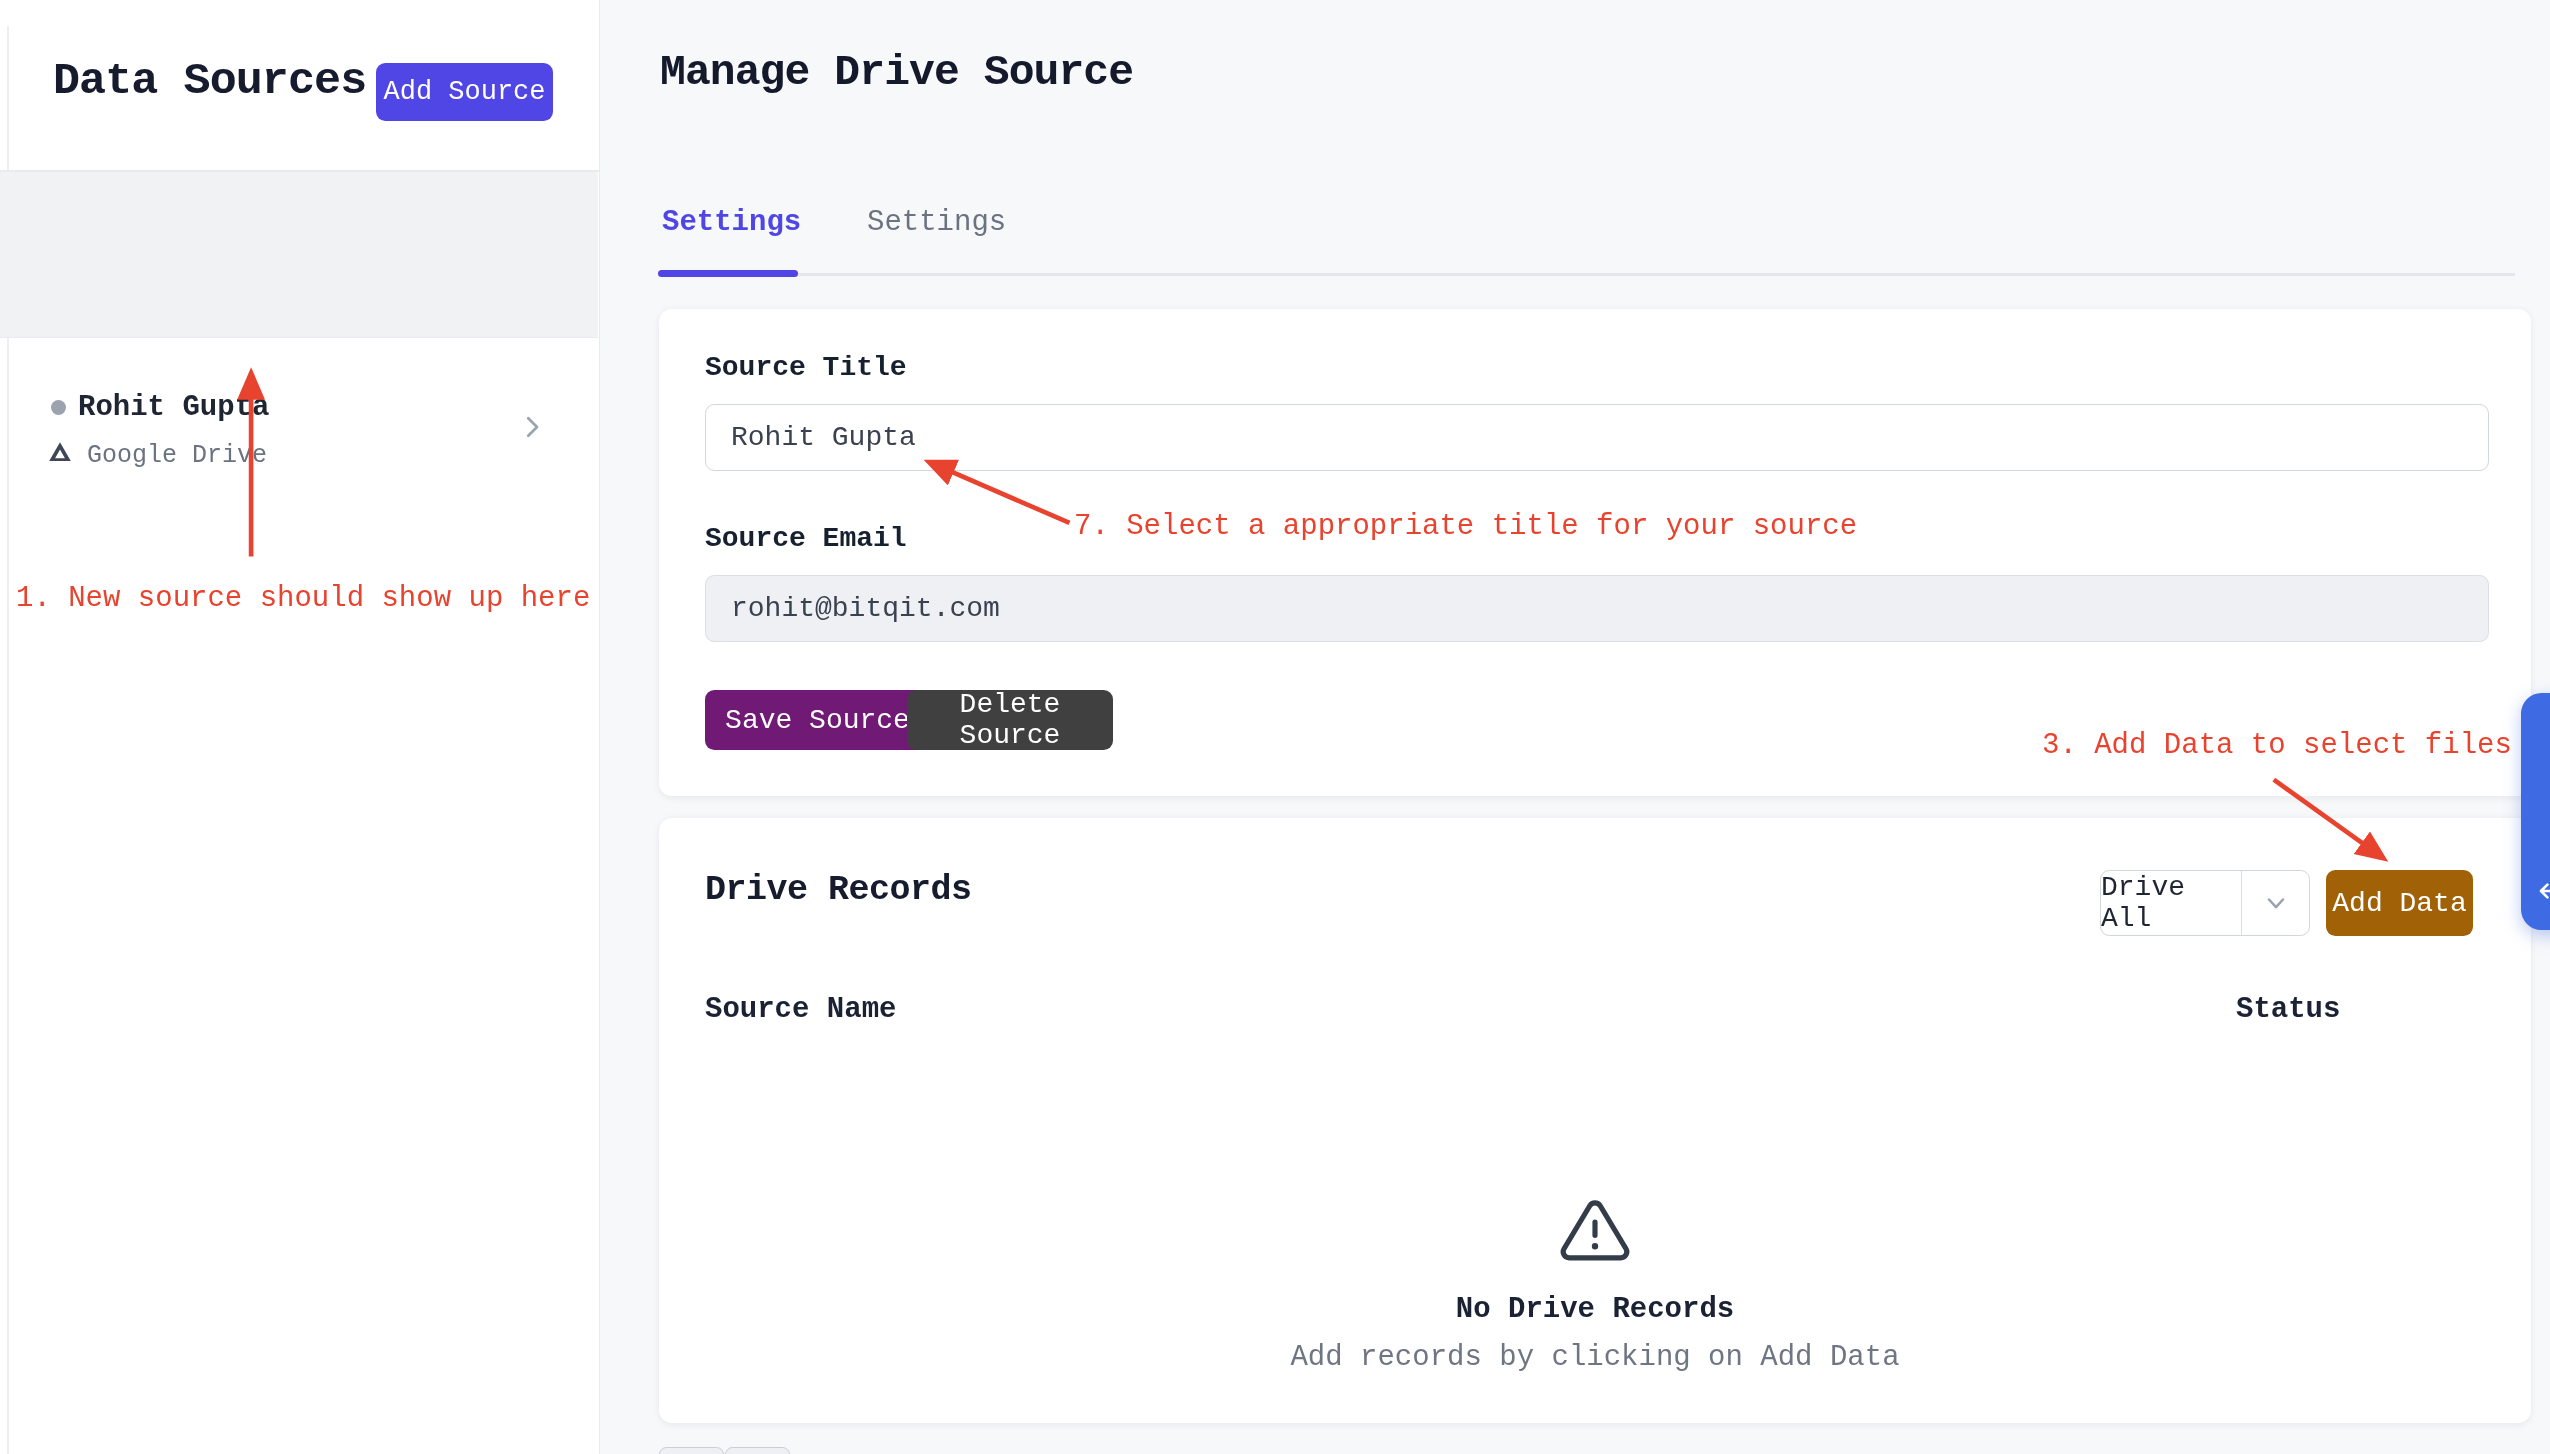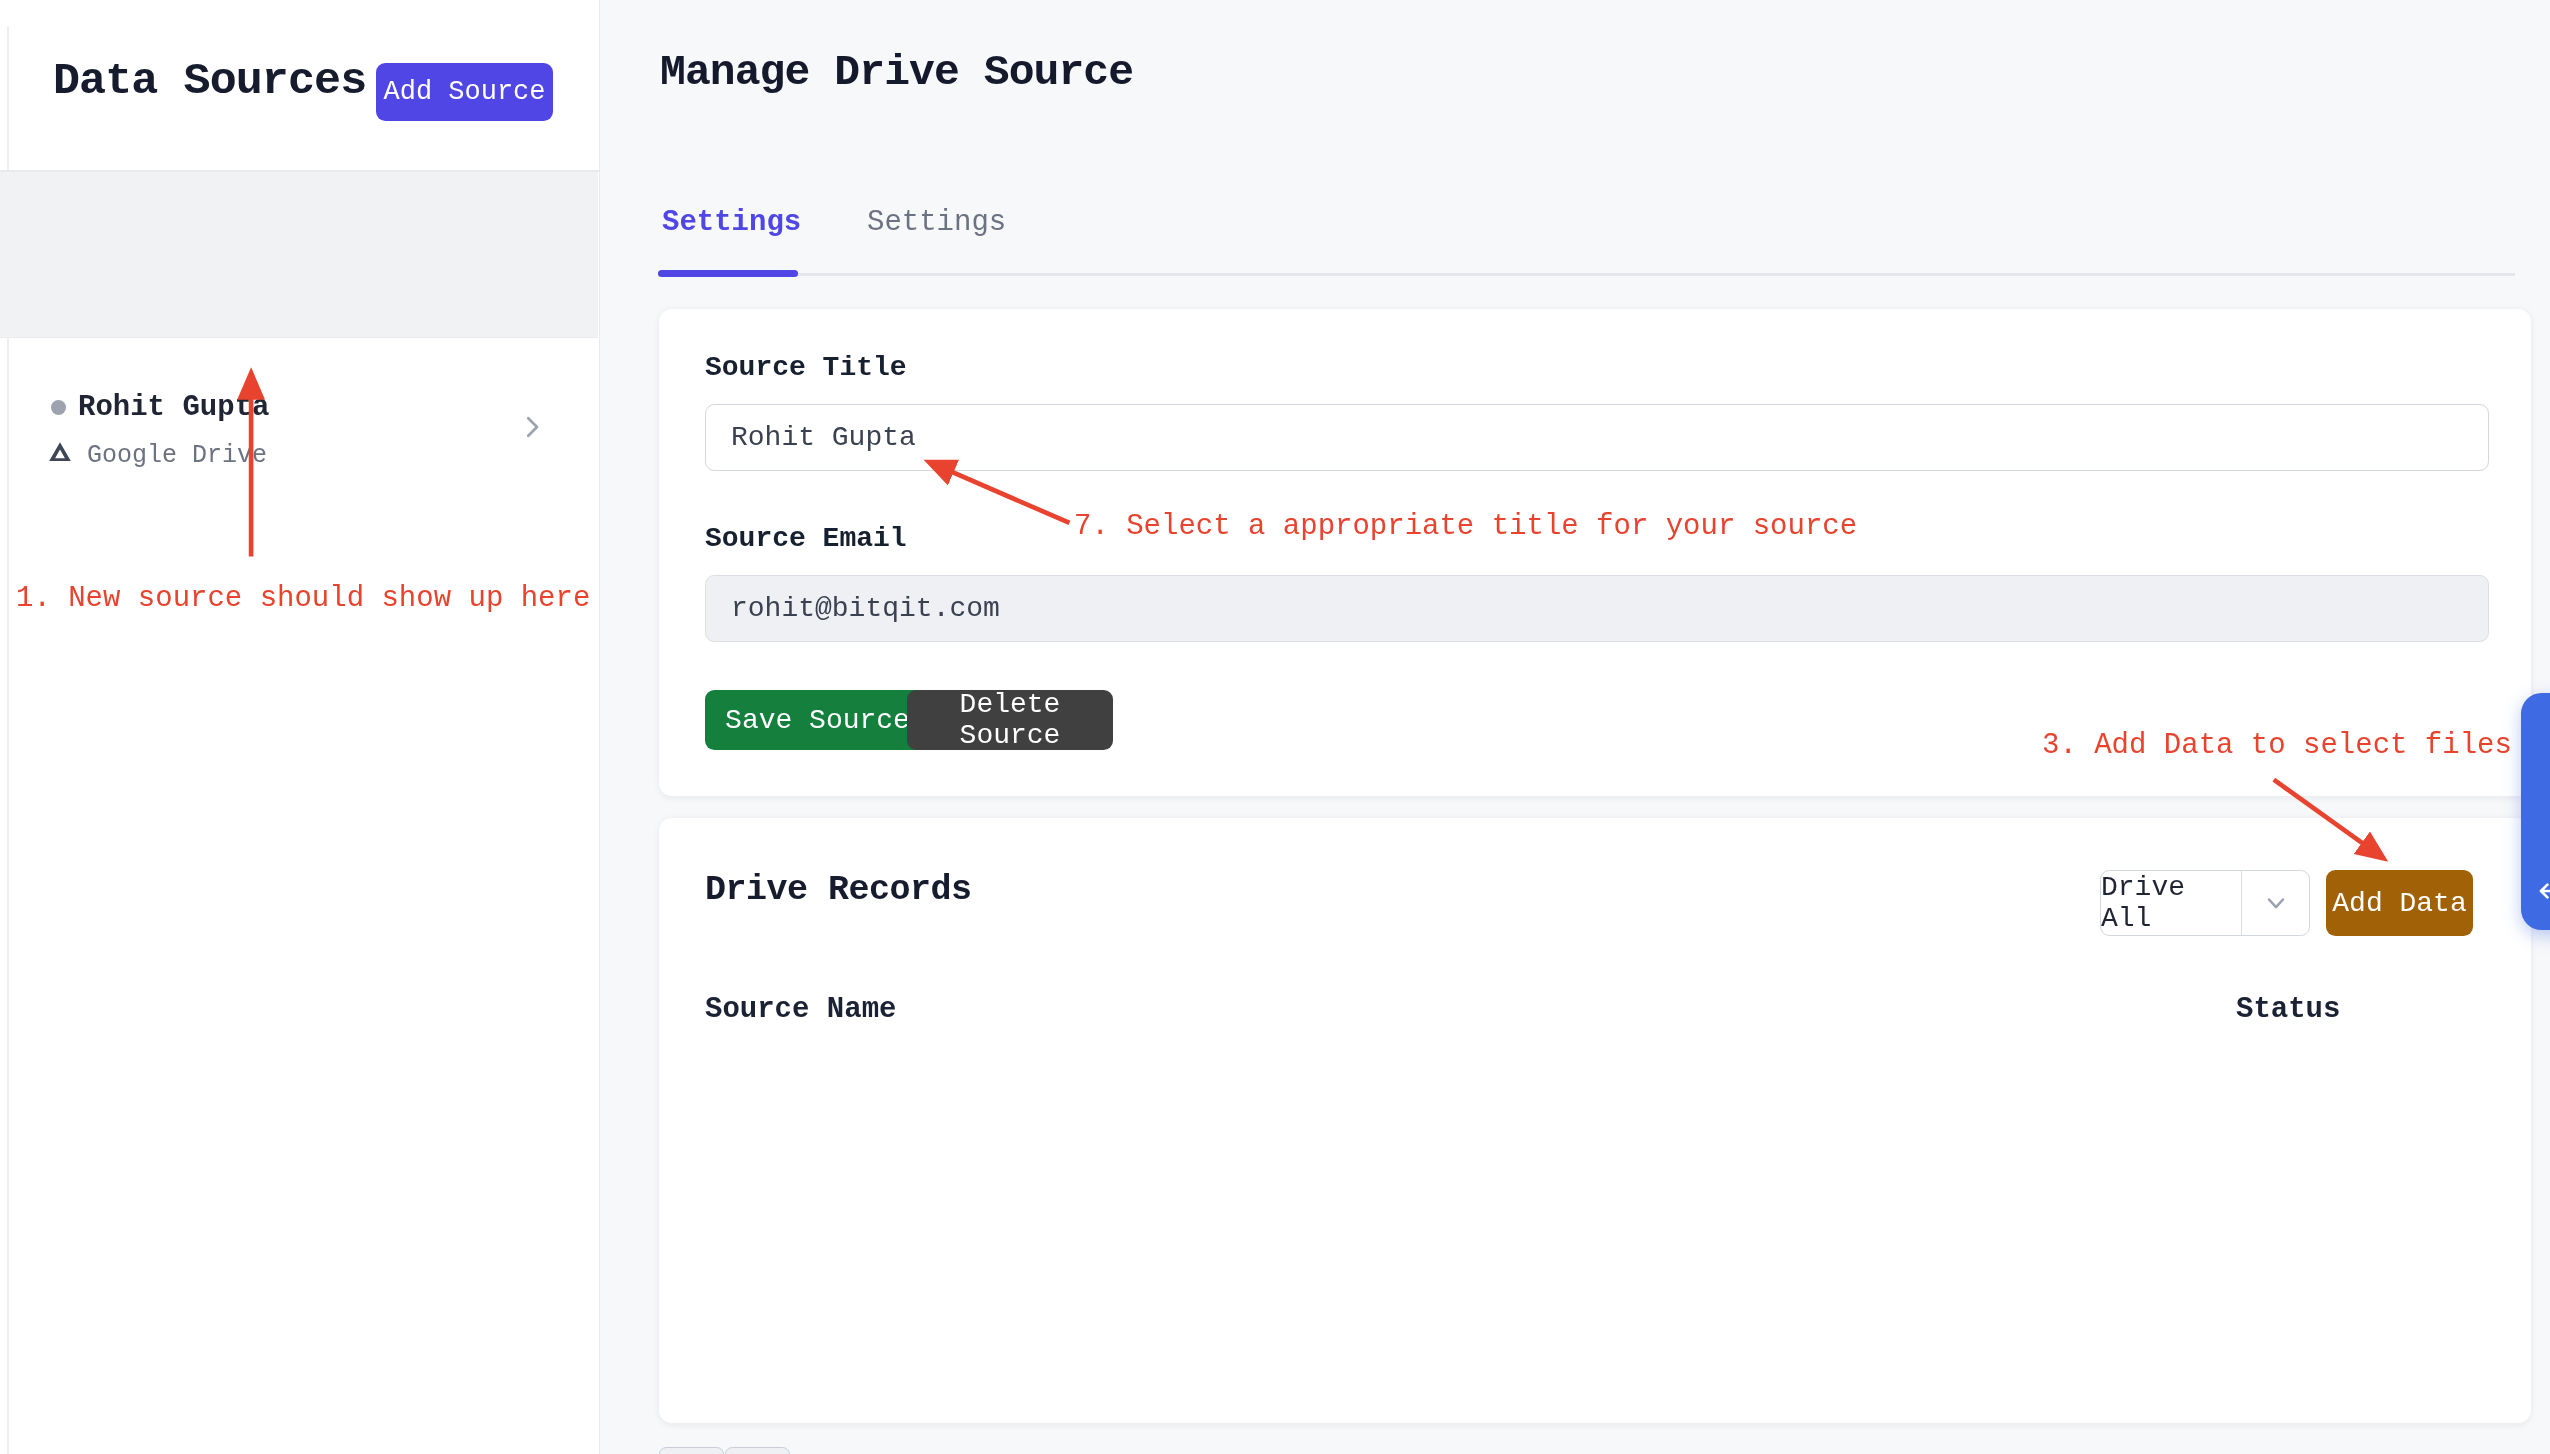--- a/index.html
+++ b/index.html
@@ -197,21 +197,21 @@
     border: none;
     border-radius: 9.3px;
     color: #ffffff;
     font-size: 28px;
     font-family: inherit;
     display: flex;
     align-items: center;
     justify-content: center;
     cursor: pointer;
   }
-  #save-btn   { left: 46px;  width: 225px; background: #15803d; }
+  #save-btn   { left: 46px;  width: 225px; background: #701a75; }
   #delete-btn { left: 248px; width: 206px; background: #404040; }
 
   
   #records-title {
     position: absolute;
     left: 46px; top: 52px;
     font-size: 35px;
     font-weight: 700;
     letter-spacing: -0.5px;
     color: #161c2d;
@@ -391,20 +391,31 @@
         </div>
       </div>
 
       <button id="add-data-btn">
         <span>Add Data</span>
       </button>
 
       <div id="col-source-name" class="col-header">Source Name</div>
       <div id="col-status" class="col-header">Status</div>
 
+      <div id="empty-state">
+        <span id="empty-icon">
+          <svg width="78" height="73" viewBox="0 0 24 24" fill="none">
+            <path d="M10.29 3.86 L1.82 18 a2 2 0 0 0 1.71 3 h16.94 a2 2 0 0 0 1.71 -3 L13.71 3.86 a2 2 0 0 0 -3.42 0 z" stroke="#343c4a" stroke-width="1.7" stroke-linecap="round" stroke-linejoin="round"></path>
+            <line x1="12" y1="9.2" x2="12" y2="13.6" stroke="#343c4a" stroke-width="1.7" stroke-linecap="round"></line>
+            <circle cx="12" cy="17.2" r="0.55" fill="#343c4a" stroke="#343c4a" stroke-width="1"></circle>
+          </svg>
+        </span>
+        <div id="empty-title">No Drive Records</div>
+        <div id="empty-subtitle">Add records by clicking on Add Data</div>
+      </div>
     </section>
 
     <div id="floating-panel">
       <svg width="28" height="28" viewBox="0 0 24 24" fill="none">
         <path d="M20 12 H6 M11.5 6.5 L6 12 L11.5 17.5" stroke="#ffffff" stroke-width="2.3" stroke-linecap="round" stroke-linejoin="round"></path>
       </svg>
     </div>
 
     <button id="page-btn-prev" class="page-btn"></button>
     <button id="page-btn-next" class="page-btn"></button>

